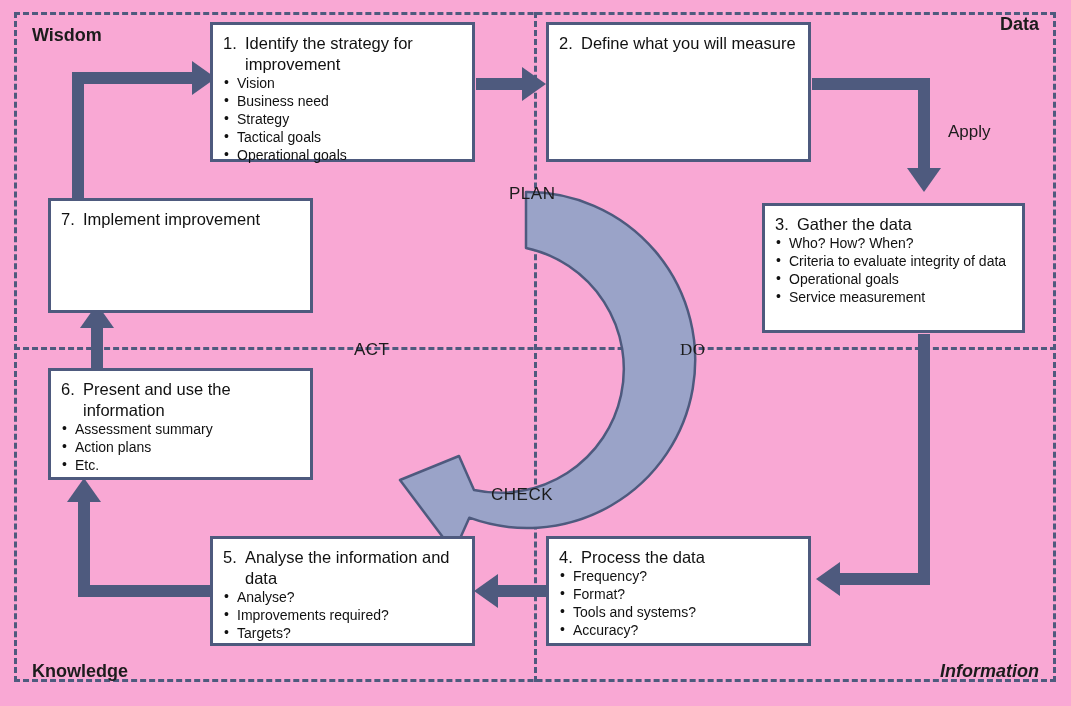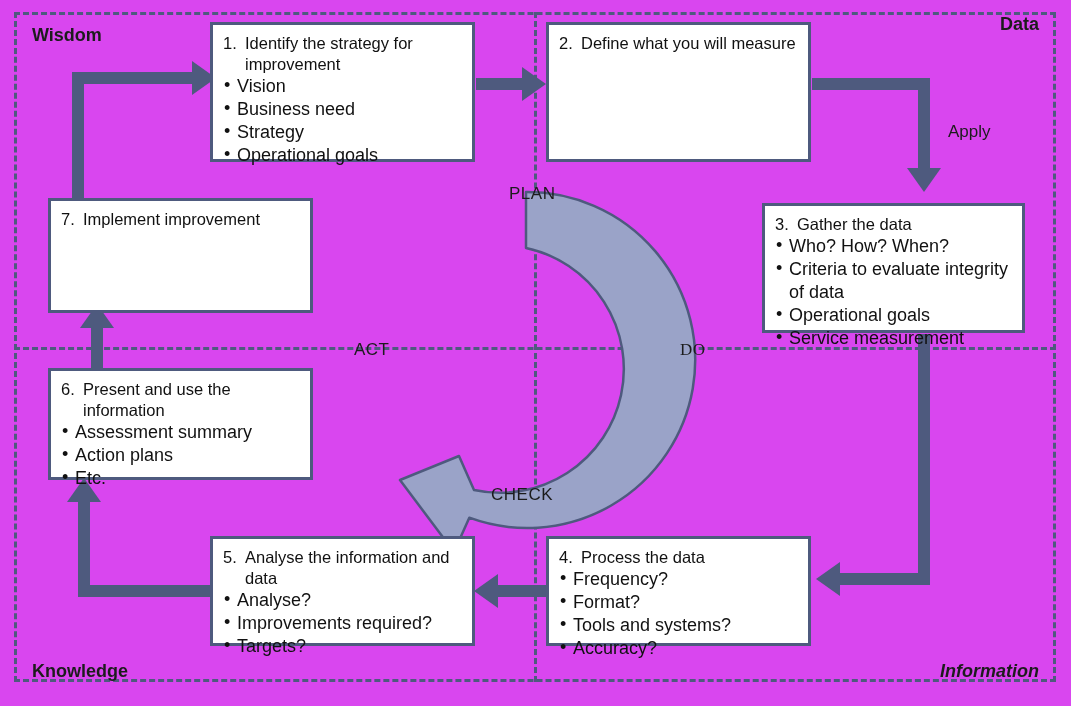--- a/index.html
+++ b/index.html
@@ -7,21 +7,21 @@
     padding: 0;
     background: #ffffff;
   }
   body {
     font-family: "Liberation Sans", sans-serif;
   }
   #canvas {
     position: relative;
     width: 1071px;
     height: 706px;
-    background: #d946ef;
+    background: #f9a8d4;
     overflow: hidden;
   }
 
   
   .quad-frame {
     position: absolute;
     left: 14px;
     top: 12px;
     width: 1042px;
     height: 670px;
@@ -80,21 +80,21 @@
   }
   .step-title {
     flex: 1 1 auto;
   }
   ul.step-list {
     margin: 0;
     padding: 0;
     list-style: none;
   }
   ul.step-list li {
-    font-size: 18px;
+    font-size: 14px;
     color: #111111;
     line-height: 1.28;
     position: relative;
     padding-left: 14px;
   }
   ul.step-list li::before {
     content: "\2022";
     position: absolute;
     left: 1px;
     top: -1px;
@@ -229,20 +229,21 @@
 
   <div class="step-box" id="box1">
     <div class="step-head">
       <span class="step-num">1.</span>
       <span class="step-title">Identify the strategy for improvement</span>
     </div>
     <ul class="step-list list-indent-deep">
       <li>Vision</li>
       <li>Business need</li>
       <li>Strategy</li>
+      <li>Tactical goals</li>
       <li>Operational goals</li>
     </ul>
   </div>
 
   <div class="step-box" id="box2">
     <div class="step-head">
       <span class="step-num">2.</span>
       <span class="step-title">Define what you will measure</span>
     </div>
   </div>

